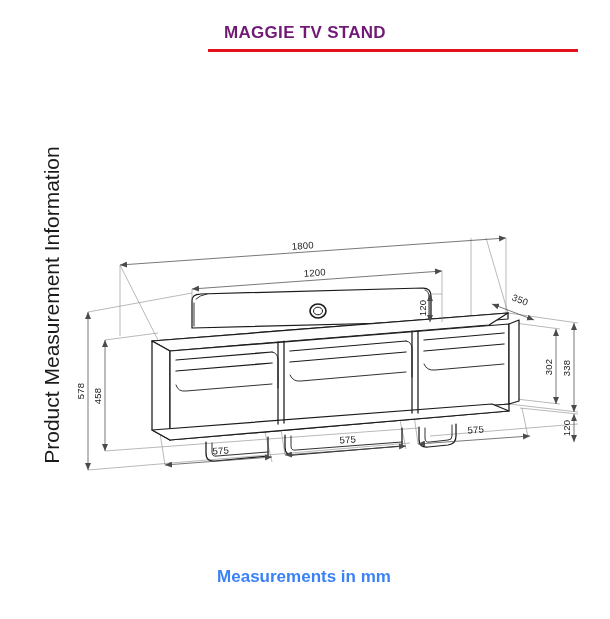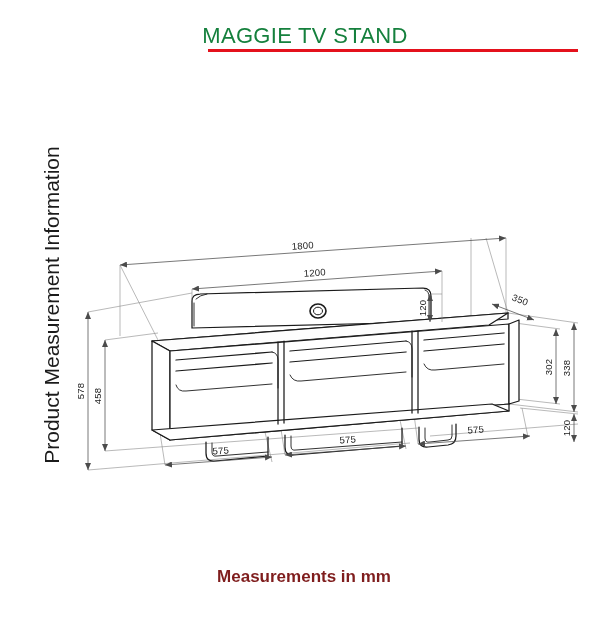--- a/index.html
+++ b/index.html
@@ -19,24 +19,24 @@
   
   #title-block {
     position: absolute;
     left: 0;
     top: 24px;
     width: 610px;
     text-align: center;
   }
   #page-title {
     font-family: "Liberation Sans", sans-serif;
-    font-size: 22px;
-    font-weight: normal;
+    font-size: 17px;
+    font-weight: bold;
     letter-spacing: 0.3px;
-    color: #15803d;
+    color: #701a75;
     line-height: 1.1;
     white-space: nowrap;
   }
   #title-rule {
     position: absolute;
     left: 208px;
     top: 25px;
     width: 370px;
     height: 3px;
     background: #e4111c;
@@ -63,21 +63,21 @@
     position: absolute;
     left: 0;
     top: 567px;
     width: 568px;
     text-align: center;
     padding-left: 40px;
     box-sizing: border-box;
     font-family: "Liberation Sans", sans-serif;
     font-size: 17px;
     font-weight: bold;
-    color: #7f1d1d;
+    color: #3b82f6;
     white-space: nowrap;
   }
 
   
   #drawing {
     position: absolute;
     left: 0;
     top: 0;
     width: 610px;
     height: 619px;

